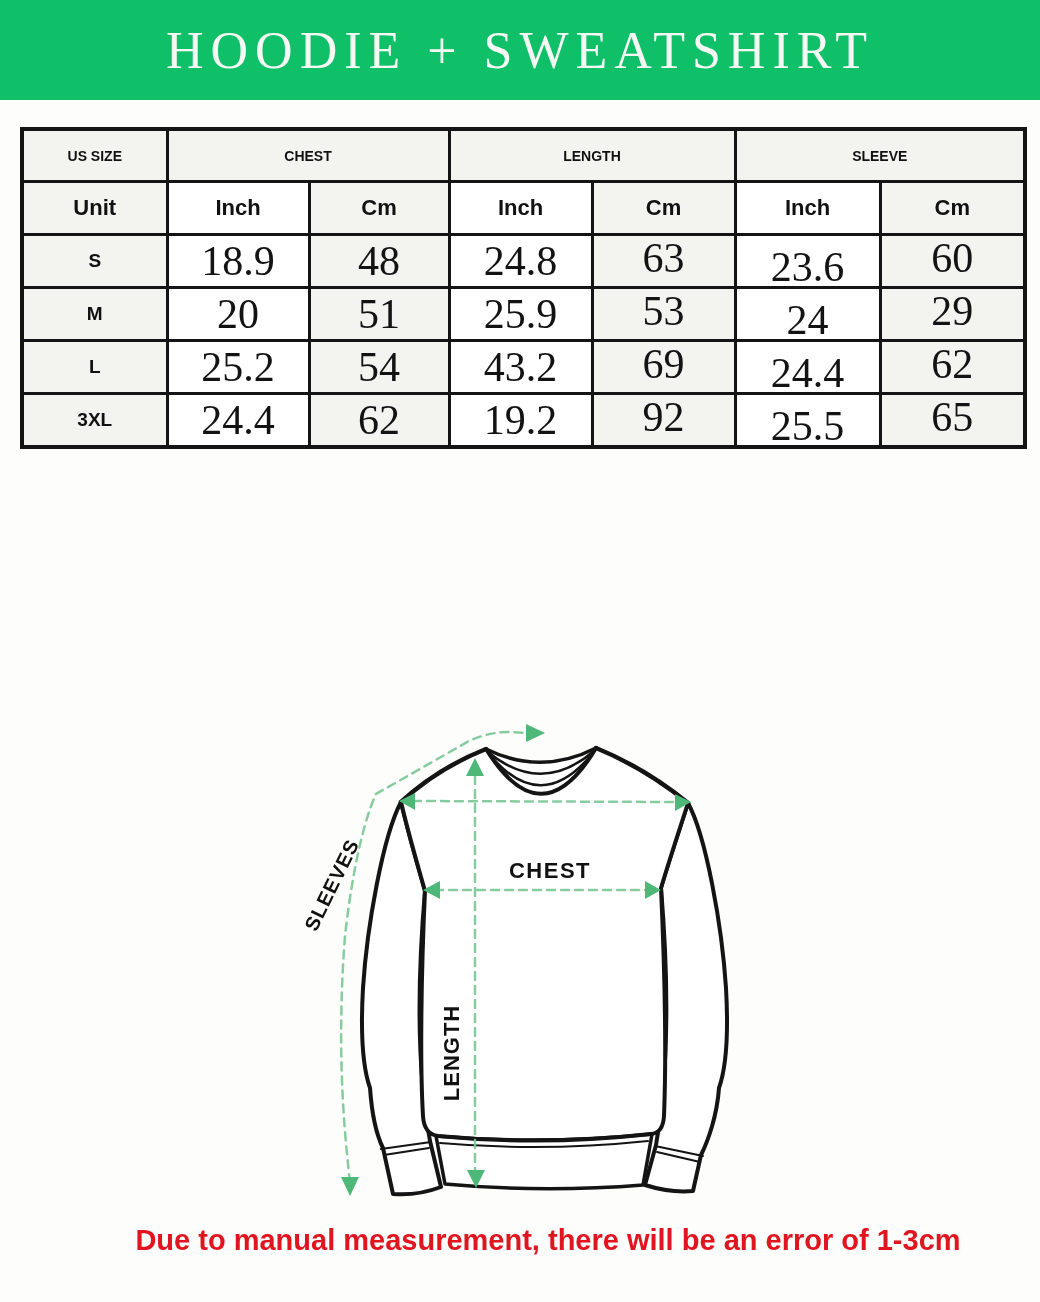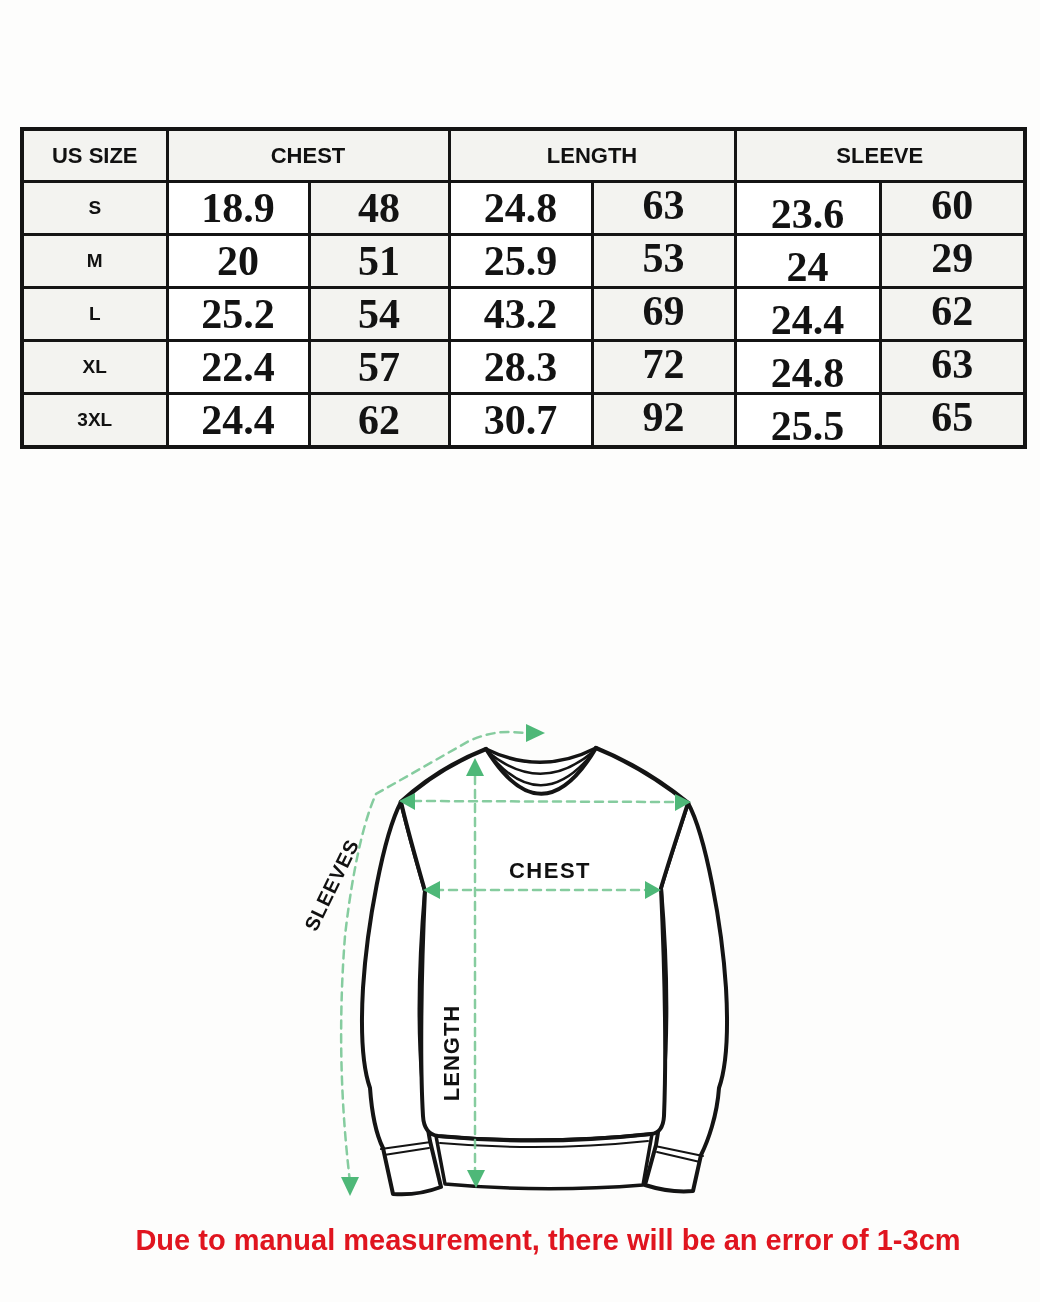--- a/index.html
+++ b/index.html
@@ -8,22 +8,22 @@
   
   .banner{position:absolute;left:0;top:0;width:1040px;height:100px;background:#0fc068;
           display:flex;align-items:center;justify-content:center;}
   .banner h1{margin:0;font-family:"Liberation Serif",serif;font-weight:400;
              font-size:52px;letter-spacing:7px;color:#f6f8f3;white-space:nowrap;}
   
   table.size-table{position:absolute;left:20px;top:127px;width:1003px;
                    border-collapse:collapse;table-layout:fixed;
                    border:4px solid #141414;background:#fff;}
   .size-table td,.size-table th{border:3px solid #141414;text-align:center;vertical-align:middle;
-                   padding:0;overflow:hidden;font-weight:bold;}
-  .size-table th{font-size:22px;font-weight:bold;color:#111;height:49px;background:#f3f3f0;}
+                   padding:0;overflow:hidden;}
+  .size-table th{font-size:14px;font-weight:bold;color:#111;height:49px;background:#f3f3f0;}
   .size-table td{height:50px;}
   td.unit{font-size:22px;font-weight:bold;color:#111;}
   td.sz{font-size:19px;font-weight:bold;color:#111;background:#f3f3f0;}
   td.num{font-family:"Liberation Serif",serif;font-size:42px;color:#131313;}
   td.w{background:#ffffff;}
   td.g2{background:#f3f3f0;}
   td .v{position:relative;display:inline-block;}
   td.low .v{top:6px;}
   td.high .v{top:-3px;}
   
@@ -32,37 +32,49 @@
   .dim-label{font-family:"Liberation Sans",sans-serif;font-weight:bold;fill:#111;}
   
   .note{position:absolute;left:0;top:1224px;width:1040px;margin:0;text-align:center;
         transform:translateX(28px);font-size:29px;font-weight:bold;color:#e0151f;}
 </style>
 </head>
 <body>
 
 <div class="page">
 
+  <header class="banner">
+    <h1>HOODIE + SWEATSHIRT</h1>
+  </header>
 
   <table class="size-table">
     <colgroup>
       <col style="width:145px">
         <col style="width:142px">
         <col style="width:140px">
       <col style="width:143px">
         <col style="width:143px">
         <col style="width:145px">
         <col style="width:145px">
     </colgroup>
     <tbody>
       <tr>
         <th>US SIZE</th>
         <th colspan="2">CHEST</th>
         <th colspan="2">LENGTH</th>
         <th colspan="2">SLEEVE</th>
+      </tr>
+      <tr>
+        <td class="unit g2">Unit</td>
+        <td class="unit w">Inch</td>
+        <td class="unit g2">Cm</td>
+        <td class="unit w">Inch</td>
+        <td class="unit g2">Cm</td>
+        <td class="unit w">Inch</td>
+        <td class="unit g2">Cm</td>
       </tr>
 
       <tr>
         <td class="sz">S</td>
         <td class="num w"><span class="v">18.9</span></td>
         <td class="num g2"><span class="v">48</span></td>
         <td class="num w"><span class="v">24.8</span></td>
         <td class="num g2 high"><span class="v">63</span></td>
         <td class="num w low"><span class="v">23.6</span></td>
         <td class="num g2 high"><span class="v">60</span></td>
@@ -79,33 +91,24 @@
       <tr>
         <td class="sz">L</td>
         <td class="num w"><span class="v">25.2</span></td>
         <td class="num g2"><span class="v">54</span></td>
         <td class="num w"><span class="v">43.2</span></td>
         <td class="num g2 high"><span class="v">69</span></td>
         <td class="num w low"><span class="v">24.4</span></td>
         <td class="num g2 high"><span class="v">62</span></td>
       </tr>
       <tr>
-        <td class="sz">XL</td>
-        <td class="num w"><span class="v">22.4</span></td>
-        <td class="num g2"><span class="v">57</span></td>
-        <td class="num w"><span class="v">28.3</span></td>
-        <td class="num g2 high"><span class="v">72</span></td>
-        <td class="num w low"><span class="v">24.8</span></td>
-        <td class="num g2 high"><span class="v">63</span></td>
-      </tr>
-      <tr>
         <td class="sz">3XL</td>
         <td class="num w"><span class="v">24.4</span></td>
         <td class="num g2"><span class="v">62</span></td>
-        <td class="num w"><span class="v">30.7</span></td>
+        <td class="num w"><span class="v">19.2</span></td>
         <td class="num g2 high"><span class="v">92</span></td>
         <td class="num w low"><span class="v">25.5</span></td>
         <td class="num g2 high"><span class="v">65</span></td>
       </tr>
     </tbody>
   </table>
 
   <div class="diagram">
     <svg width="470" height="524" viewBox="0 0 470 524" xmlns="http://www.w3.org/2000/svg">
       <g stroke-linejoin="round" stroke-linecap="round">

